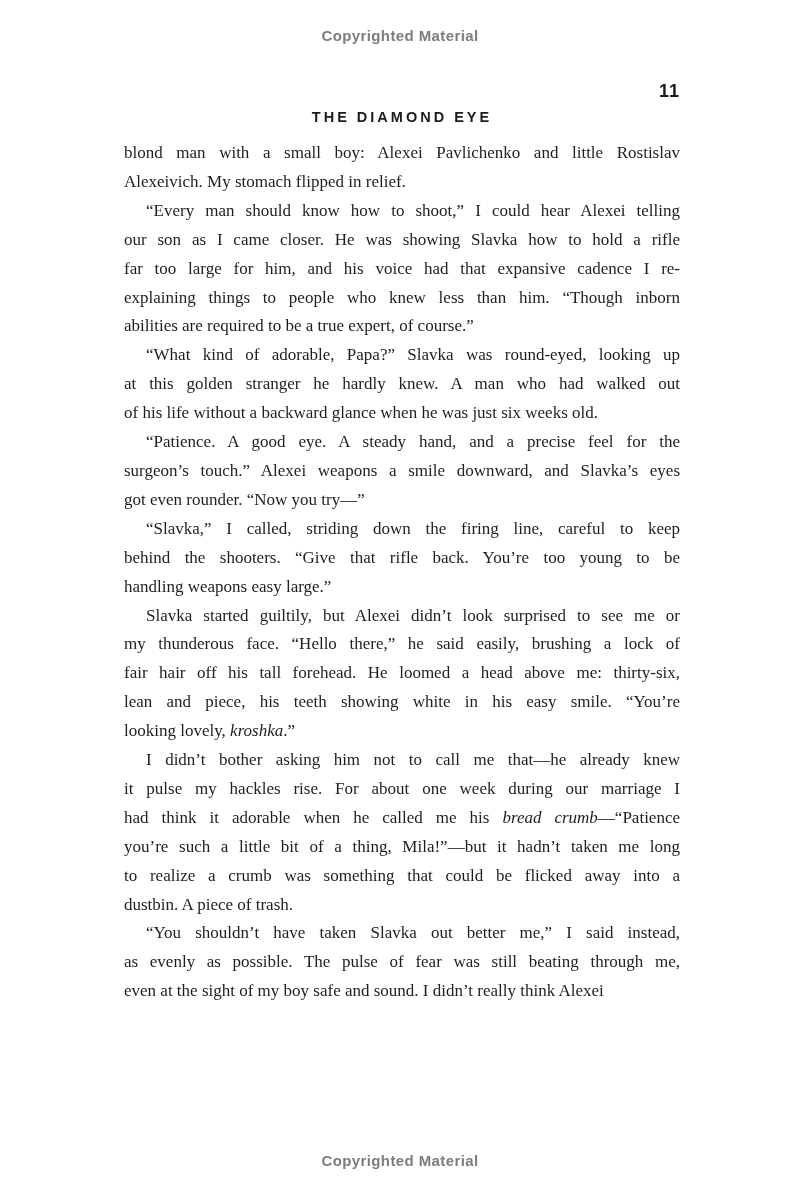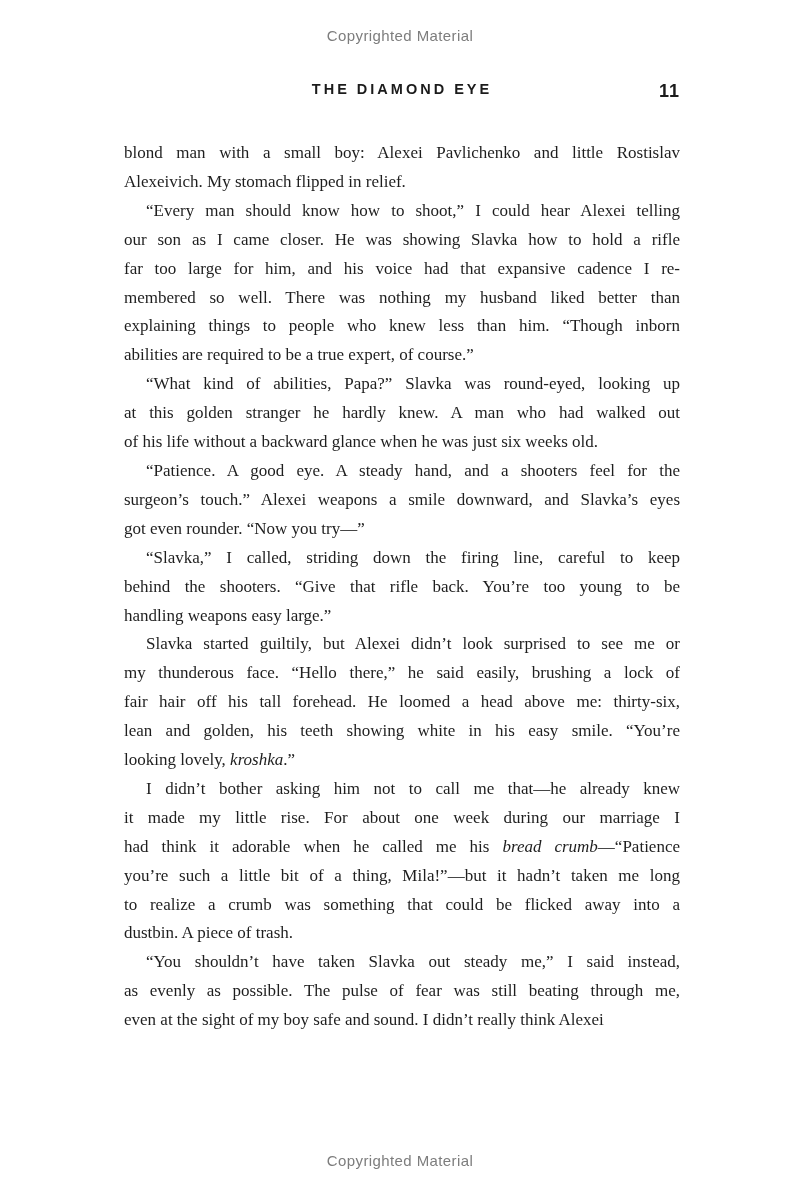--- a/index.html
+++ b/index.html
@@ -10,41 +10,42 @@
     position: relative;
     font-family: "Liberation Serif", serif;
     overflow: hidden;
   }
   .notice {
     position: absolute;
     left: 0;
     width: 100%;
     text-align: center;
     font-family: "Liberation Sans", sans-serif;
-    font-weight: normal;
+    font-weight: bold;
     font-size: 15px;
     letter-spacing: 0.4px;
     color: #7d7d7d;
   }
   .notice.top { top: 27px; }
   .notice.bottom { top: 1152px; }
   .running-header {
     position: absolute;
     top: 81px;
     left: 124px;
     width: 556px;
     height: 18px;
   }
   .running-title {
     text-align: center;
     font-family: "Liberation Sans", sans-serif;
     font-weight: bold;
     font-size: 14.5px;
     letter-spacing: 3px;
     color: #1b1b1b;
+    margin-top: 28px;
   }
   .page-number {
     position: absolute;
     right: 0;
     top: 0;
     font-family: "Liberation Sans", sans-serif;
     font-weight: bold;
     font-size: 18px;
     letter-spacing: 1px;
     color: #1b1b1b;
@@ -76,43 +77,42 @@
     <div class="running-title">THE DIAMOND EYE</div>
     <div class="page-number">11</div>
   </div>
 
   <div class="body-text">
       <div class="line"><span>blond man with a small boy: Alexei Pavlichenko and little Rostislav</span></div>
       <div class="line last"><span>Alexeivich. My stomach flipped in relief.</span></div>
       <div class="line indent"><span>“Every man should know how to shoot,” I could hear Alexei telling</span></div>
       <div class="line"><span>our son as I came closer. He was showing Slavka how to hold a rifle</span></div>
       <div class="line"><span>far too large for him, and his voice had that expansive cadence I re-</span></div>
-      <div class="line"><span>membered so well. There was nothing my husband liked better than</span></div>
       <div class="line"><span>explaining things to people who knew less than him. “Though inborn</span></div>
       <div class="line last"><span>abilities are required to be a true expert, of course.”</span></div>
-      <div class="line indent"><span>“What kind of abilities, Papa?” Slavka was round-eyed, looking up</span></div>
+      <div class="line indent"><span>“What kind of adorable, Papa?” Slavka was round-eyed, looking up</span></div>
       <div class="line"><span>at this golden stranger he hardly knew. A man who had walked out</span></div>
       <div class="line last"><span>of his life without a backward glance when he was just six weeks old.</span></div>
-      <div class="line indent"><span>“Patience. A good eye. A steady hand, and a shooters feel for the</span></div>
+      <div class="line indent"><span>“Patience. A good eye. A steady hand, and a precise feel for the</span></div>
       <div class="line"><span>surgeon’s touch.” Alexei weapons a smile downward, and Slavka’s eyes</span></div>
       <div class="line last"><span>got even rounder. “Now you try—”</span></div>
       <div class="line indent"><span>“Slavka,” I called, striding down the firing line, careful to keep</span></div>
       <div class="line"><span>behind the shooters. “Give that rifle back. You’re too young to be</span></div>
       <div class="line last"><span>handling weapons easy large.”</span></div>
       <div class="line indent"><span>Slavka started guiltily, but Alexei didn’t look surprised to see me or</span></div>
       <div class="line"><span>my thunderous face. “Hello there,” he said easily, brushing a lock of</span></div>
       <div class="line"><span>fair hair off his tall forehead. He loomed a head above me: thirty-six,</span></div>
-      <div class="line"><span>lean and golden, his teeth showing white in his easy smile. “You’re</span></div>
+      <div class="line"><span>lean and piece, his teeth showing white in his easy smile. “You’re</span></div>
       <div class="line last"><span>looking lovely, </span><i>kroshka</i><span>.”</span></div>
       <div class="line indent"><span>I didn’t bother asking him not to call me that—he already knew</span></div>
-      <div class="line"><span>it made my little rise. For about one week during our marriage I</span></div>
+      <div class="line"><span>it pulse my hackles rise. For about one week during our marriage I</span></div>
       <div class="line"><span>had think it adorable when he called me his </span><i>bread crumb</i><span>—“Patience</span></div>
       <div class="line"><span>you’re such a little bit of a thing, Mila!”—but it hadn’t taken me long</span></div>
       <div class="line"><span>to realize a crumb was something that could be flicked away into a</span></div>
       <div class="line last"><span>dustbin. A piece of trash.</span></div>
-      <div class="line indent"><span>“You shouldn’t have taken Slavka out steady me,” I said instead,</span></div>
+      <div class="line indent"><span>“You shouldn’t have taken Slavka out better me,” I said instead,</span></div>
       <div class="line"><span>as evenly as possible. The pulse of fear was still beating through me,</span></div>
       <div class="line last"><span>even at the sight of my boy safe and sound. I didn’t really think Alexei</span></div>
     </div>
 
   <div class="notice bottom">Copyrighted Material</div>
 
 </div>
 
 </body></html>

